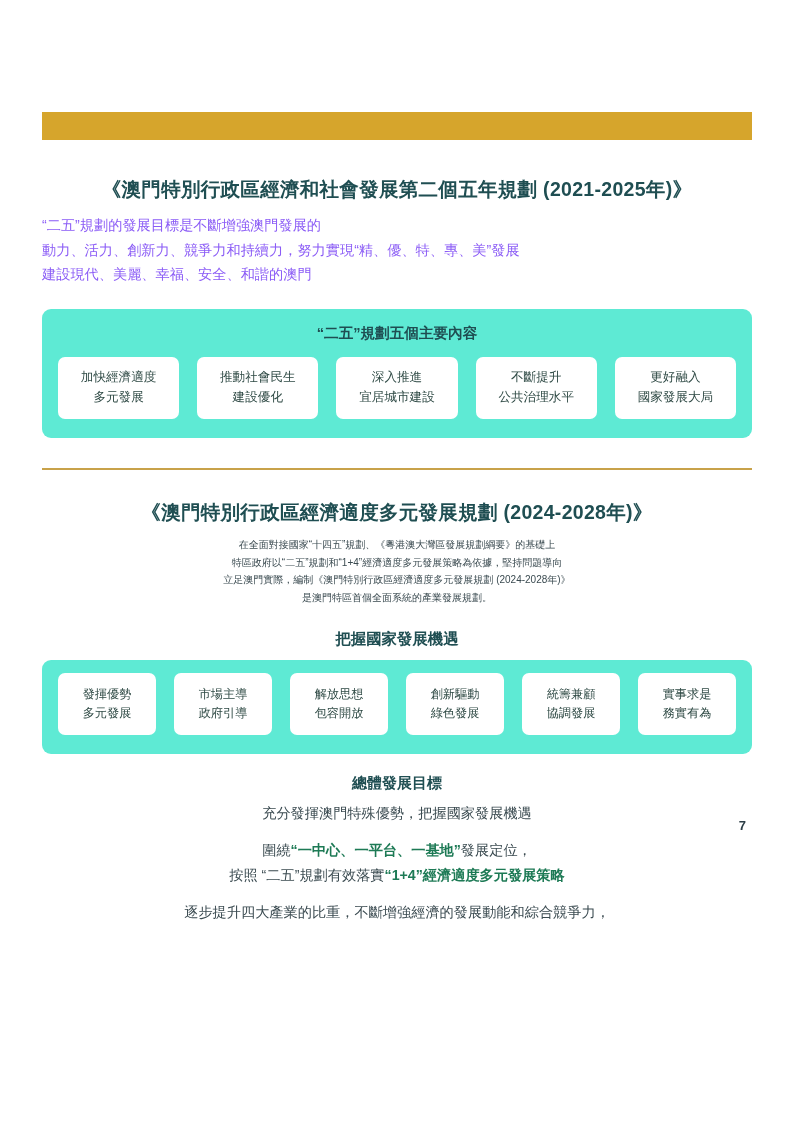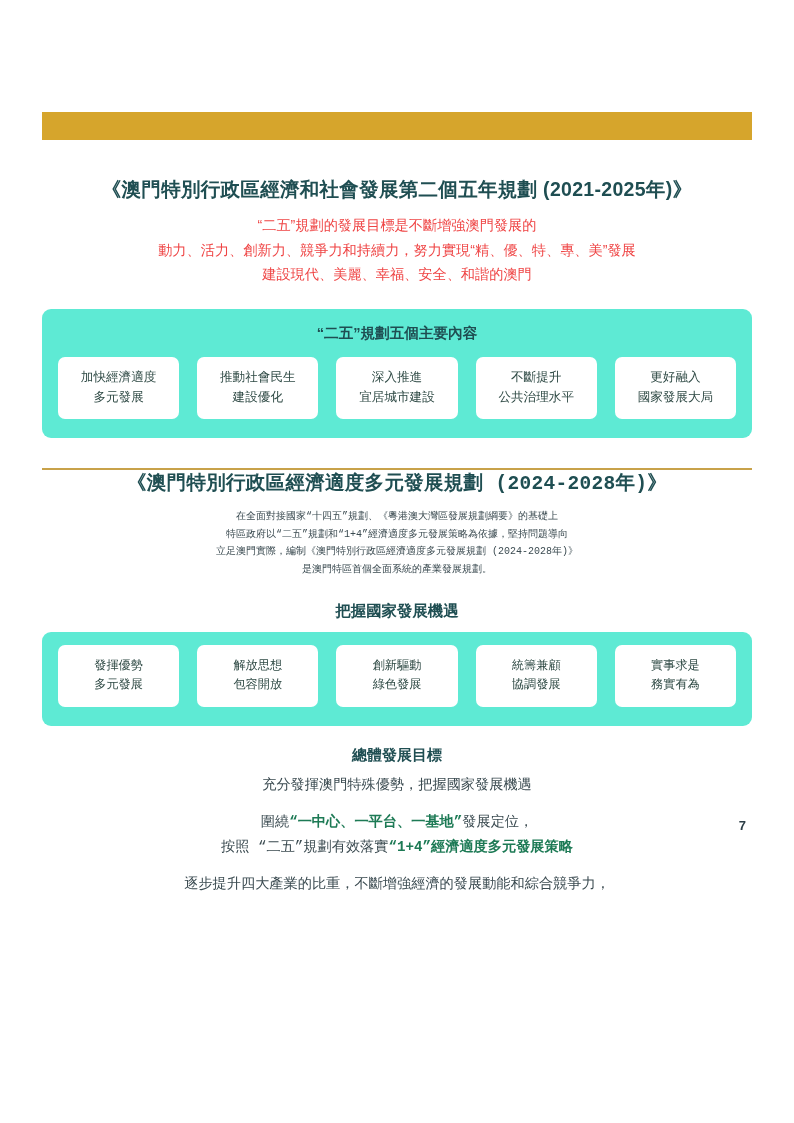--- a/index.html
+++ b/index.html
@@ -38,24 +38,24 @@
   .section-title {
     text-align: center;
     font-size: 19.5px;
     font-weight: bold;
     color: #1f4e52;
     letter-spacing: 0.3px;
     margin: 0 0 10px 0;
     line-height: 1.45;
   }
   .lede {
-    text-align: center;
+    text-align: left;
     font-size: 14.2px;
     line-height: 1.72;
-    color: #ef4444;
+    color: #8b5cf6;
     margin: 8px auto;
   }
   .panel {
     margin-top: 22px;
     background: #5eead4;
     border-radius: 9px;
     padding: 13px 16px 19px 16px;
     box-sizing: border-box;
   }
   .panel-title {
@@ -88,21 +88,21 @@
   .cards-6 .card {
     font-size: 12.2px;
   }
   .divider {
     margin: 30px auto 0 auto;
     width: 710px;
     height: 2px;
     background: #c8a24a;
   }
   .block2 {
-    font-family: Liberation Mono, monospace;
+    margin-top: 28px;
   }
   .para {
     text-align: center;
     font-size: 10px;
     line-height: 1.78;
     color: #3a4a50;
     margin: 0;
   }
   .sub-head {
     text-align: center;
@@ -177,20 +177,21 @@
         <div>特區政府以“二五”規劃和“1+4”經濟適度多元發展策略為依據，堅持問題導向</div>
         <div>立足澳門實際，編制《澳門特別行政區經濟適度多元發展規劃 (2024-2028年)》</div>
         <div>是澳門特區首個全面系統的產業發展規劃。</div>
       </div>
 
       <div class="sub-head">把握國家發展機遇</div>
 
       <div class="panel" style="margin-top:6px;">
         <div class="cards cards-6">
           <div class="card">發揮優勢<br>多元發展</div>
+          <div class="card">市場主導<br>政府引導</div>
           <div class="card">解放思想<br>包容開放</div>
           <div class="card">創新驅動<br>綠色發展</div>
           <div class="card">統籌兼顧<br>協調發展</div>
           <div class="card">實事求是<br>務實有為</div>
         </div>
       </div>
 
       <div class="goal-head">總體發展目標</div>
       <p class="goal-line">充分發揮澳門特殊優勢，把握國家發展機遇</p>
 

